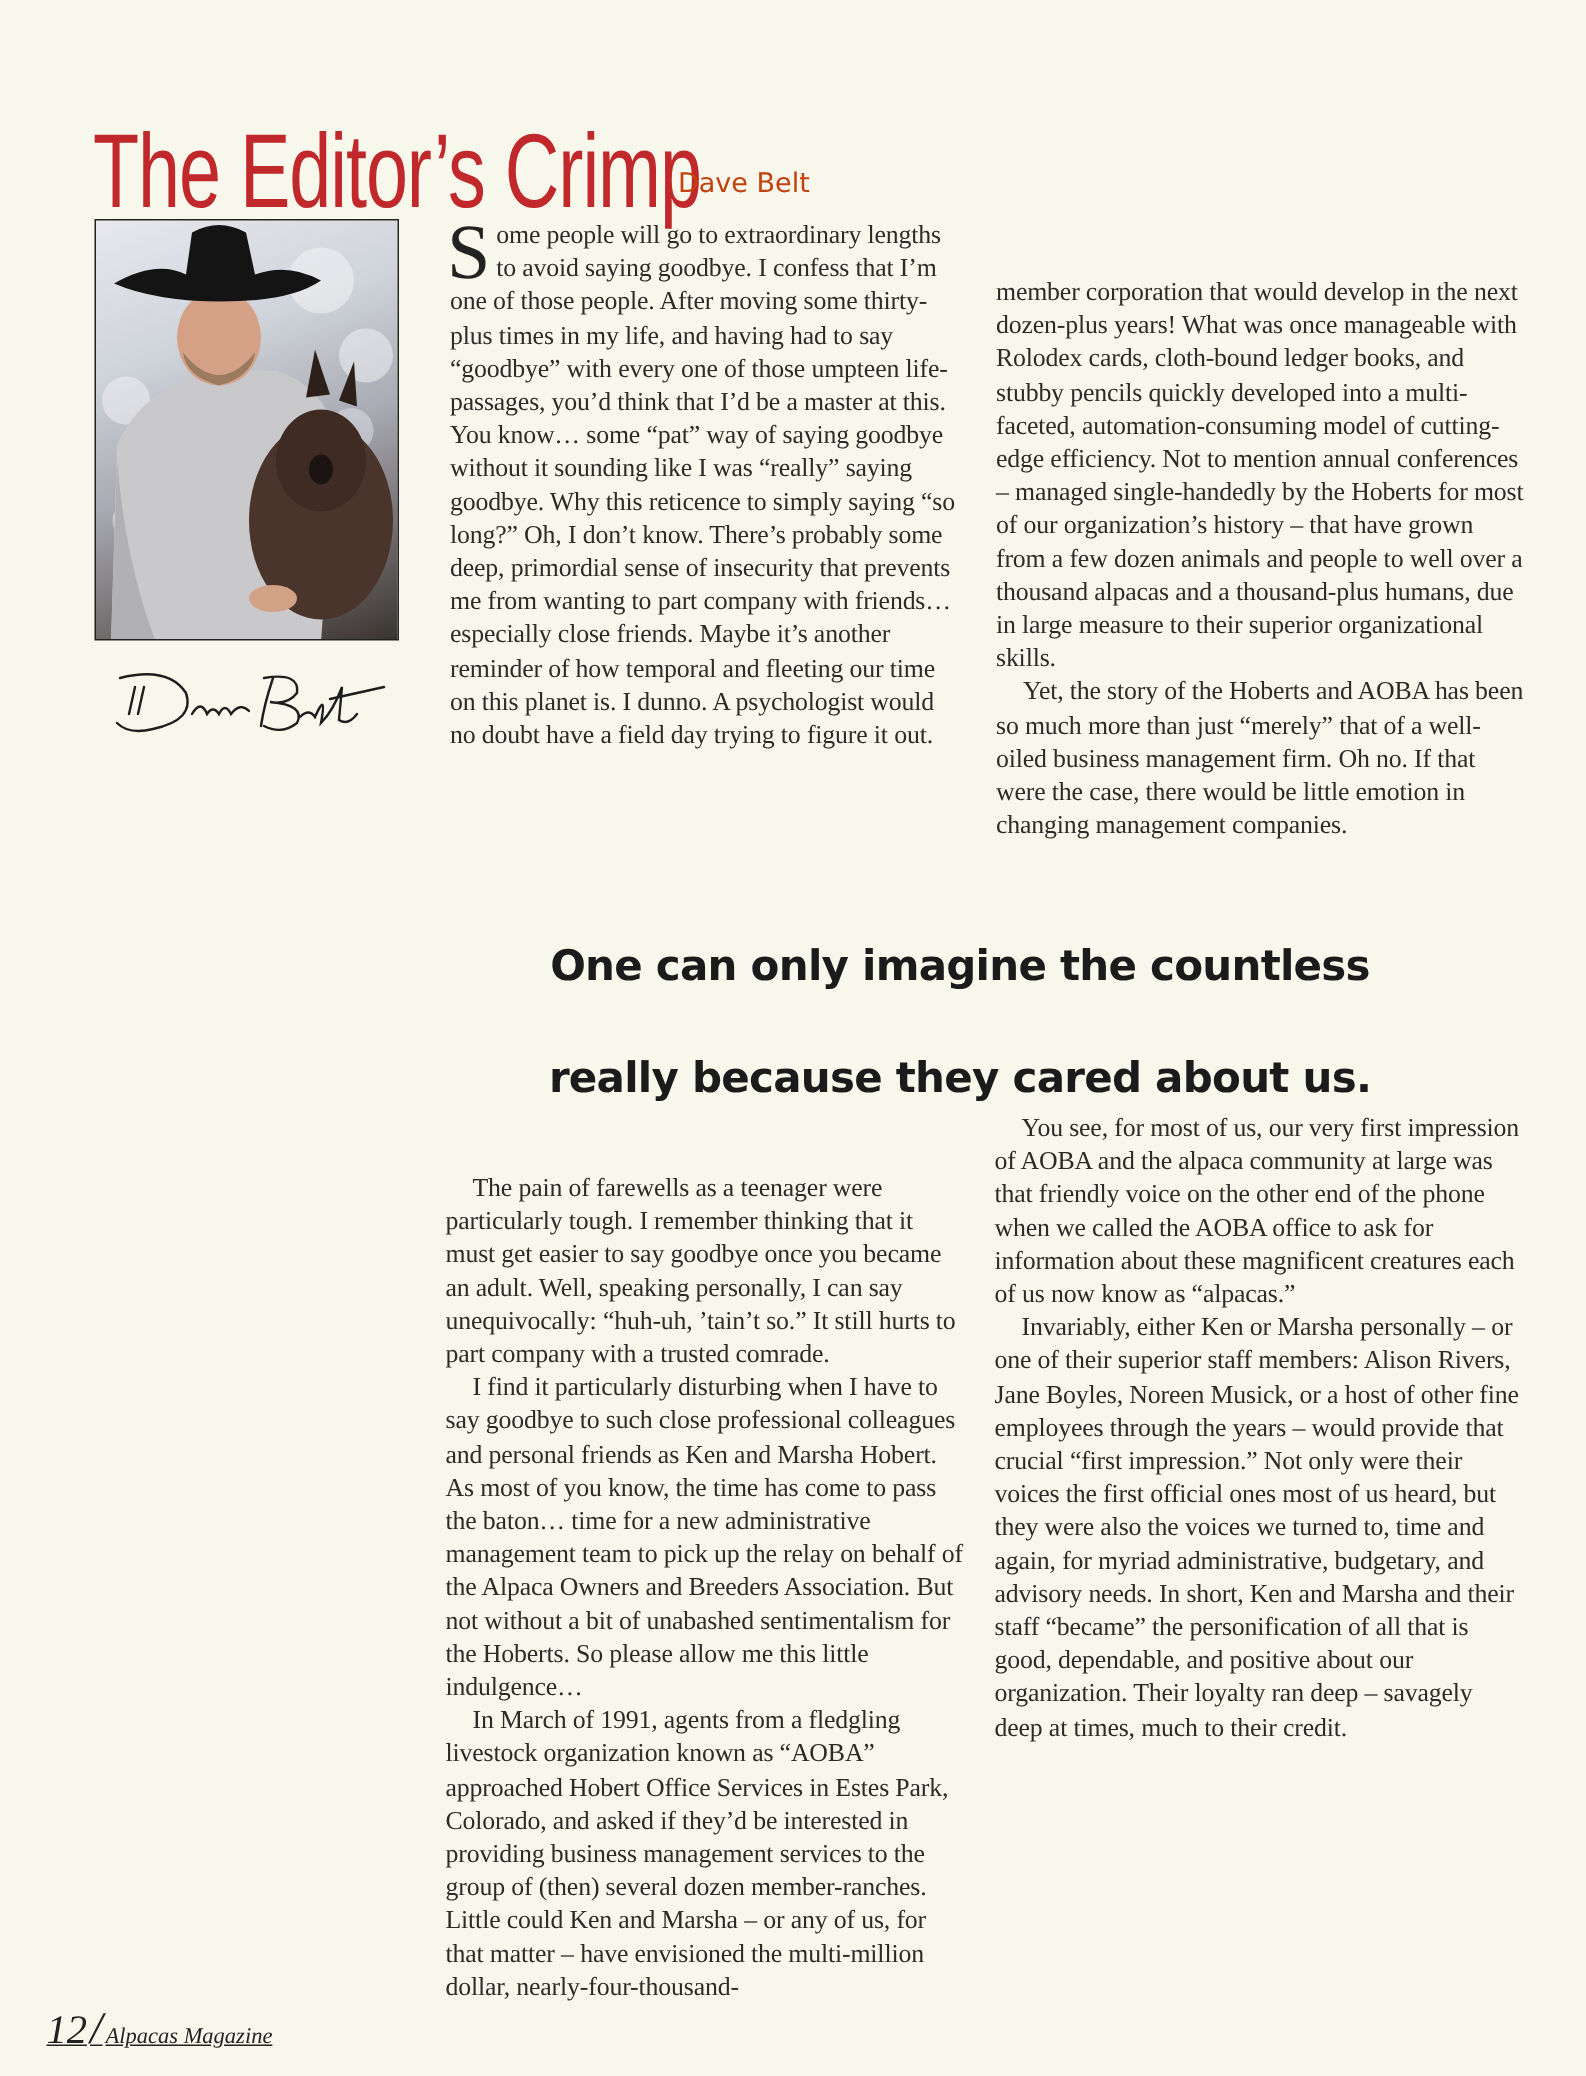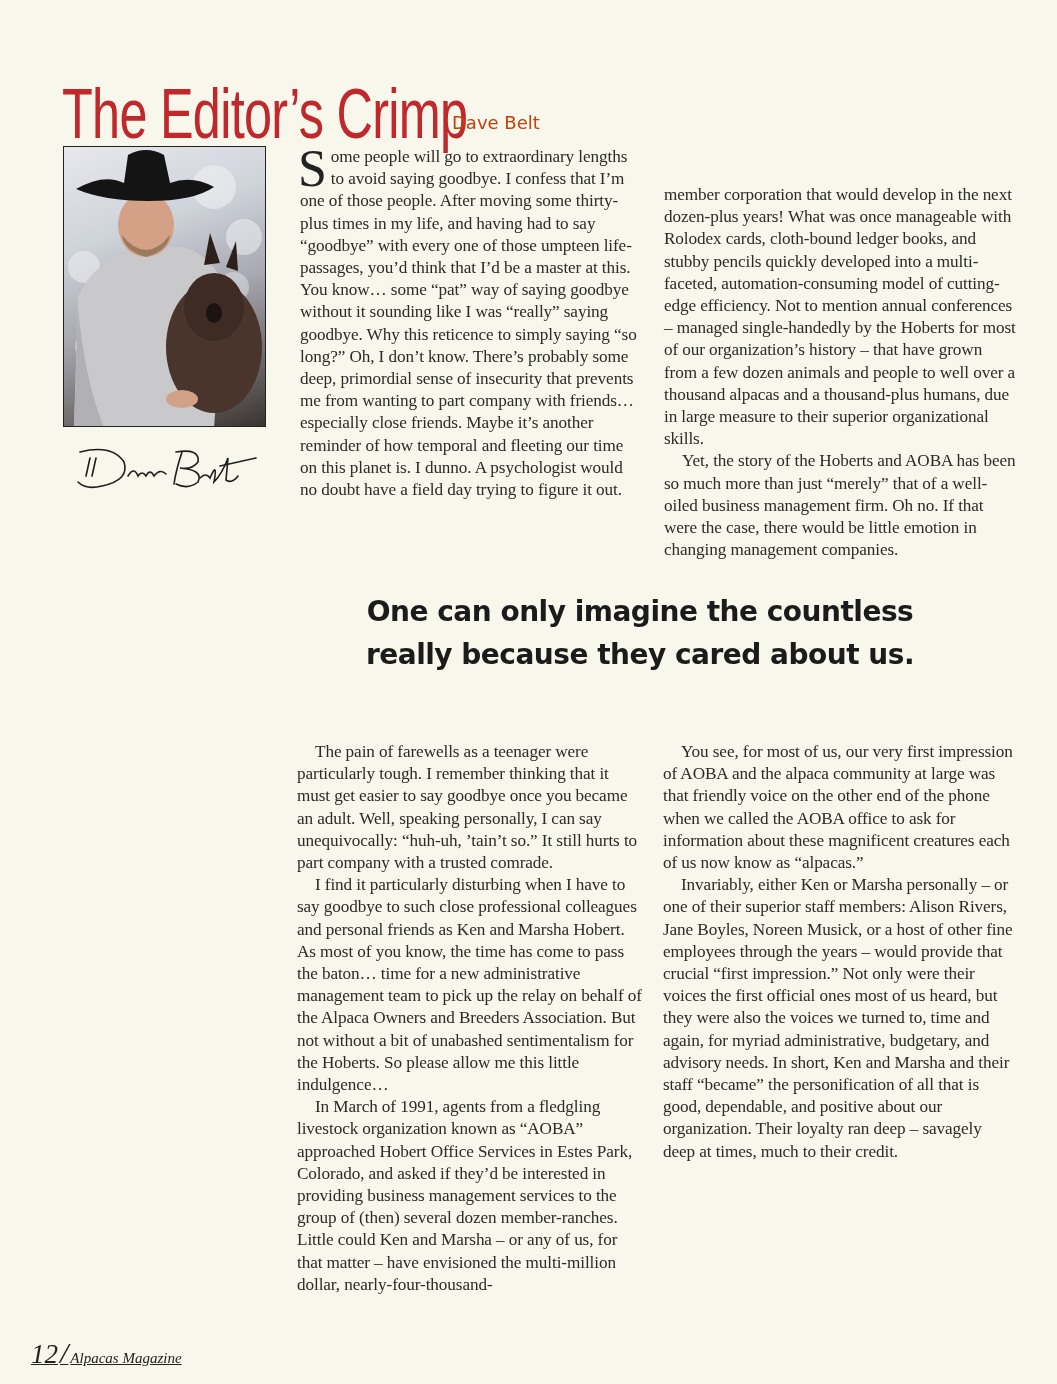--- a/index.html
+++ b/index.html
@@ -33,32 +33,32 @@
   }
   .col {
     position:absolute; font-size:17.2px; line-height:22.2px;
     letter-spacing:-0.1px; color:#2b2b27;
   }
   .col p { margin:0; text-indent:18px; }
   .col p.first { text-indent:0; }
   .col p.noindent { text-indent:0; }
   .c1 { left:300px; top:146px; width:338px; }
   .c2 { left:664px; top:146px; width:352px;margin-top:38px; }
-  .c3 { left:297px; top:741px; width:345px; }
+  .c3 { left:297px; top:781px; width:345px; }
   .c4 { left:663px; top:741px; width:352px; }
   .dropcap {
     float:left; font-size:52px; line-height:42px; margin:2px 4px 0 -2px;
     color:#222;
   }
   .pullquote {
     position:absolute; left:250px; top:590px; width:780px; text-align:center;
     font-family:"DejaVu Sans","Liberation Sans",sans-serif; font-weight:bold;
     font-size:28px; line-height:43px; color:#1b1b1b; letter-spacing:-0.5px;
   }
-  .pullquote div { white-space:nowrap; }
+  .pullquote div { white-space:nowrap;margin-top:32px; }
   .footer {
     position:absolute; left:31px; top:1336px; white-space:nowrap;
     font-family:"Liberation Serif","DejaVu Serif",serif; color:#222;text-decoration:underline;
   }
   .footer .num { font-size:27px; font-style:italic; }
   .footer .slash { font-size:30px; font-style:italic; margin:0 2px; }
   .footer .mag { font-size:15px; font-style:italic; }
 </style>
 </head>
 <body>

